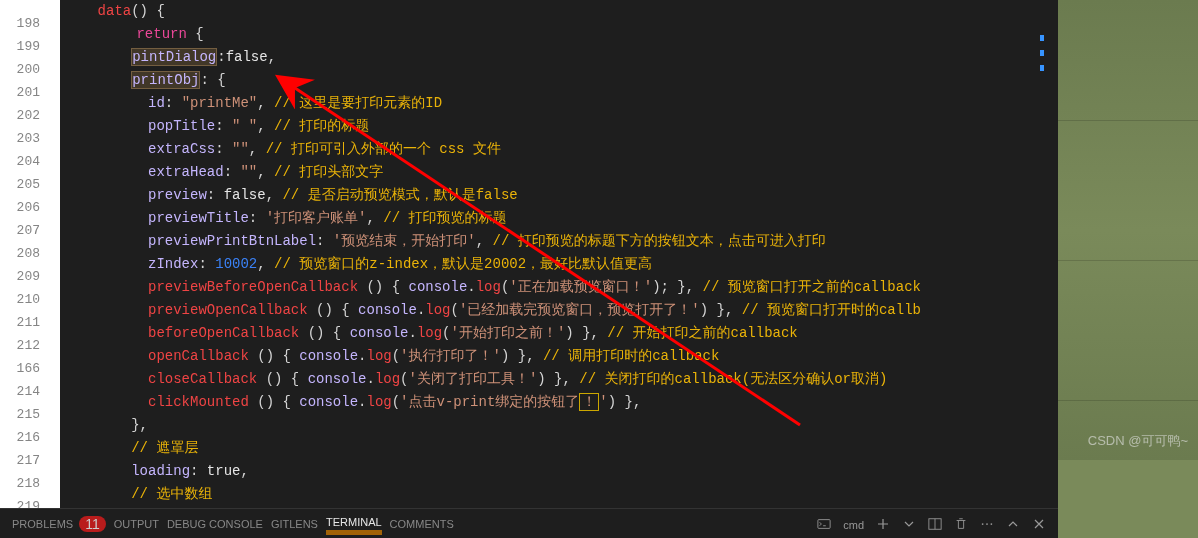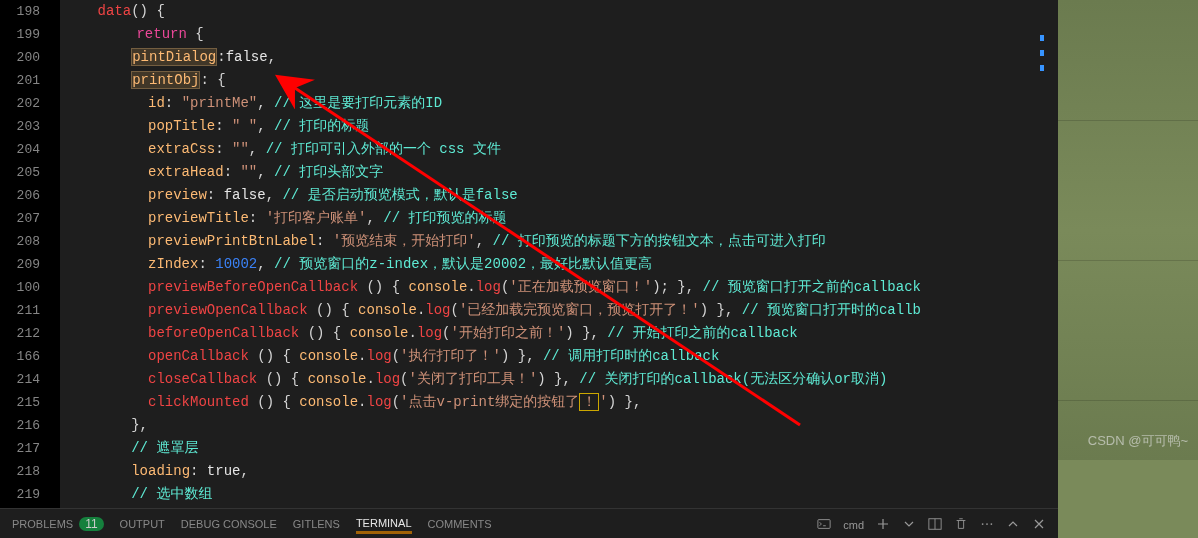--- a/index.html
+++ b/index.html
@@ -23,64 +23,64 @@
   flex-direction: column;
 }
 .code-area {
   flex: 1;
   display: flex;
   overflow: hidden;
   position: relative;
 }
 .gutter {
   width: 60px;
-  background: #000000;
+  background: #ffffff;
   color: #858585;
   text-align: right;
   padding-right: 20px;
   line-height: 23px;
   font-size: 13px;
-  padding-top: 0;
+  padding-top: 12px;
 }
 .code {
   flex: 1;
   background: #1e1e1e;
   color: #d4d4d4;
   line-height: 23px;
   white-space: pre;
   position: relative;
   padding-left: 4px;
 }
 .line { height: 23px; }
 .kw { color: #ec4899; margin-left: 22px; }
 .fn { color: #ef4444; }
-.prop { color: #fdba74; }
+.prop { color: #c4b5fd; }
 .str { color: #ce9178; }
 .num { color: #3b82f6; }
 .bool { color: #e5e5e5; }
-.com { color: #5eead4; }
+.com { color: #eab308; }
 .punc { color: #d4d4d4; }
 .hl { background: rgba(100,80,50,0.5); border: 1px solid rgba(150,120,80,0.6); }
 .warn-box { border: 1px solid #cca700; padding: 0 2px; }
 
 .panel-bar {
   height: 30px;
   background: #1e1e1e;
   border-top: 1px solid #333;
   display: flex;
   align-items: center;
   padding: 0 12px;
-  gap: 16px;
+  gap: 8px;
   font-size: 11px;
   color: #888;
   font-family: -apple-system, 'Segoe UI', sans-serif;
 }
 .panel-tab { display: flex; align-items: center; gap: 6px; cursor: pointer; }
-.panel-tab.active { color: #e7e7e7; border-bottom: 3px solid #a16207; padding-bottom: 2px; margin-bottom: -3px; text-align: right; }
-.badge { background: #15803d; color: #ccc; border-radius: 8px; padding: 0 6px; font-size: 12px; }
+.panel-tab.active { color: #e7e7e7; border-bottom: 5px solid #a16207; padding-bottom: 2px; margin-bottom: -3px; text-align: right; }
+.badge { background: #b91c1c; color: #ccc; border-radius: 8px; padding: 0 6px; font-size: 14px; }
 .panel-right { margin-left: auto; display: flex; align-items: flex-end; gap: 12px; color: #999; }
 .mini-icon { width: 14px; height: 14px; display: inline-flex; align-items: center; justify-content: center; }
 
 .minimap {
   position: absolute;
   right: 14px;
   top: 0;
   width: 4px;
   height: 506px;
 }
@@ -125,21 +125,21 @@
         <div class="line">200</div>
         <div class="line">201</div>
         <div class="line">202</div>
         <div class="line">203</div>
         <div class="line">204</div>
         <div class="line">205</div>
         <div class="line">206</div>
         <div class="line">207</div>
         <div class="line">208</div>
         <div class="line">209</div>
-        <div class="line">100</div>
+        <div class="line">210</div>
         <div class="line">211</div>
         <div class="line">212</div>
         <div class="line">166</div>
         <div class="line">214</div>
         <div class="line">215</div>
         <div class="line">216</div>
         <div class="line">217</div>
         <div class="line">218</div>
         <div class="line">219</div>
       </div>

